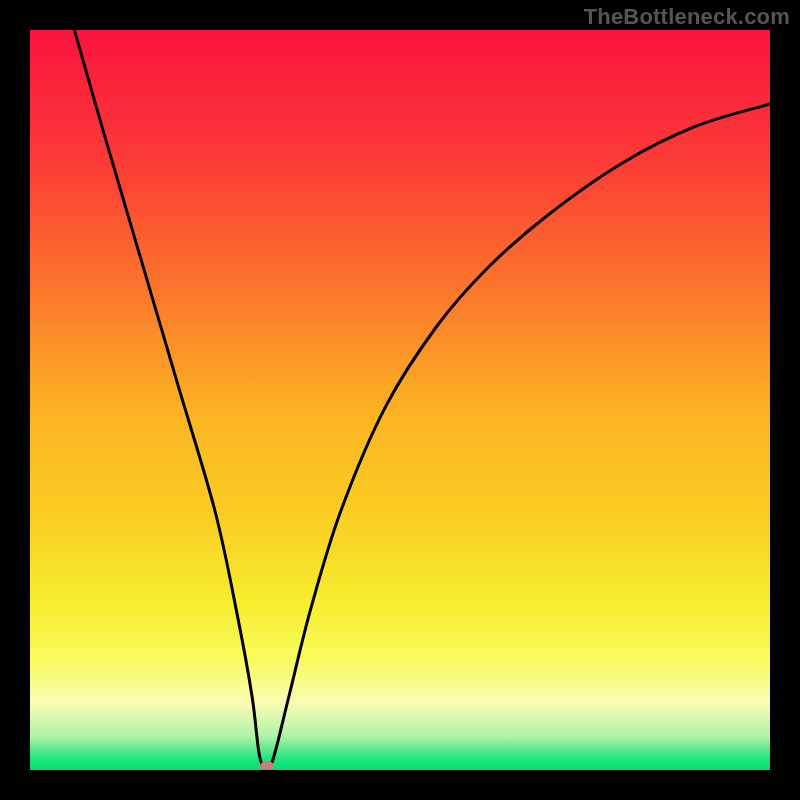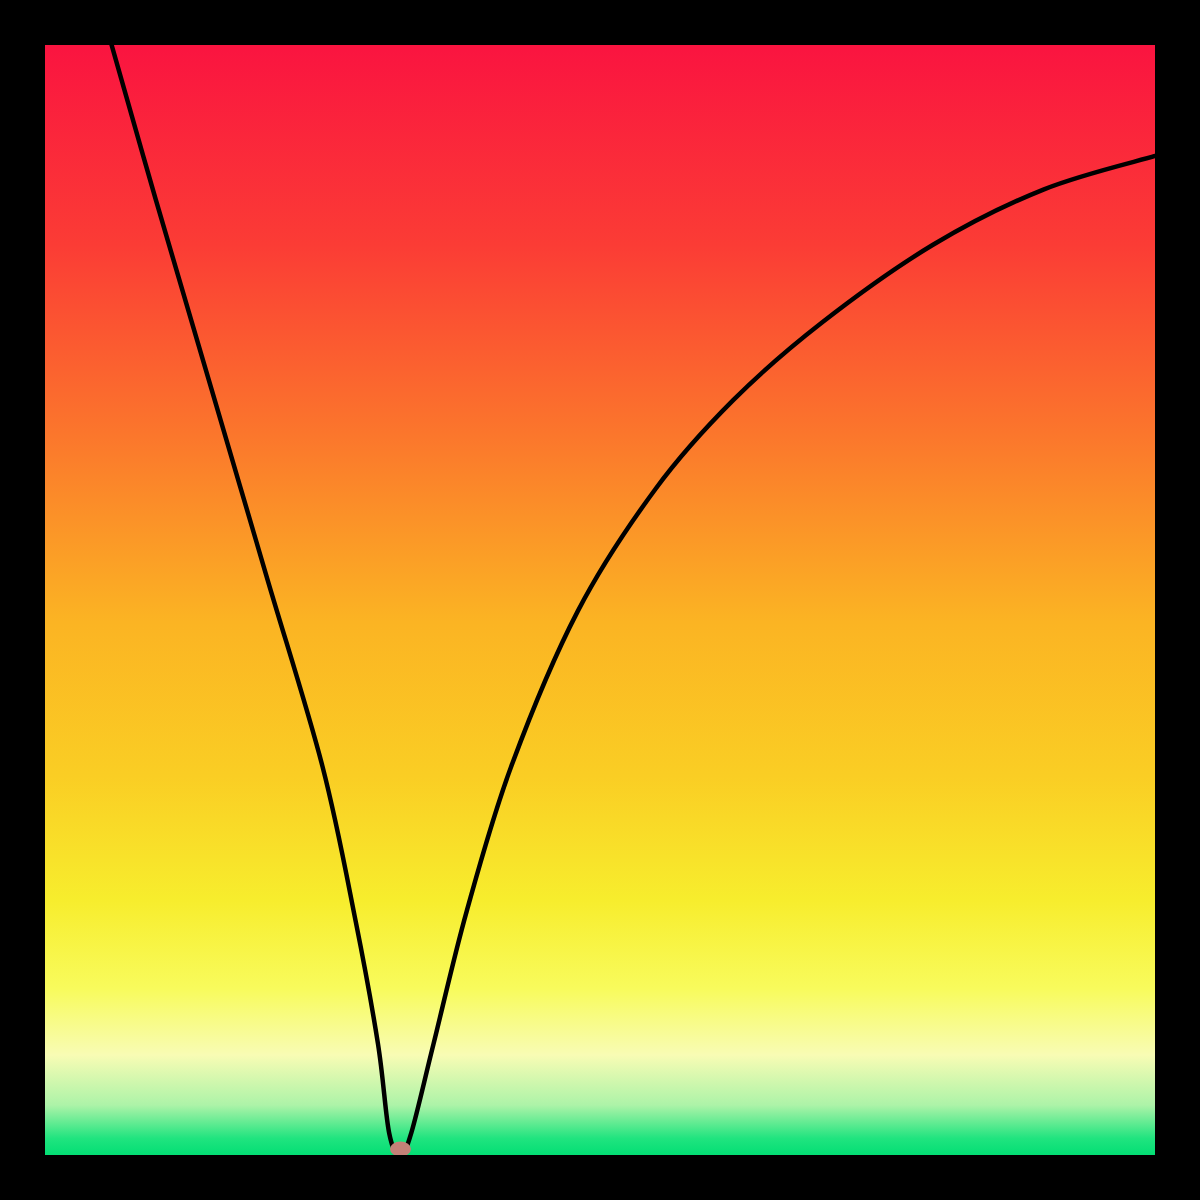--- a/index.html
+++ b/index.html
@@ -50,20 +50,21 @@
     border-radius: 50%;
     background: #c48178;
     transform: translate(-50%, -50%);
     z-index: 2;
   }
 </style>
 </head>
 <body>
 
 <div class="outer">
+  <div class="watermark">TheBottleneck.com</div>
   <div class="plot">
     <svg class="gradient-bg" viewBox="0 0 740 740" preserveAspectRatio="none">
       <defs>
         <linearGradient id="bg-grad" x1="0" y1="0" x2="0" y2="1">
             <stop offset="0%" stop-color="#fa1440"></stop>
             <stop offset="18%" stop-color="#fb3c35"></stop>
             <stop offset="35%" stop-color="#fb762c"></stop>
             <stop offset="52%" stop-color="#fbb423"></stop>
             <stop offset="66%" stop-color="#face24"></stop>
             <stop offset="77%" stop-color="#f7ed2d"></stop>

